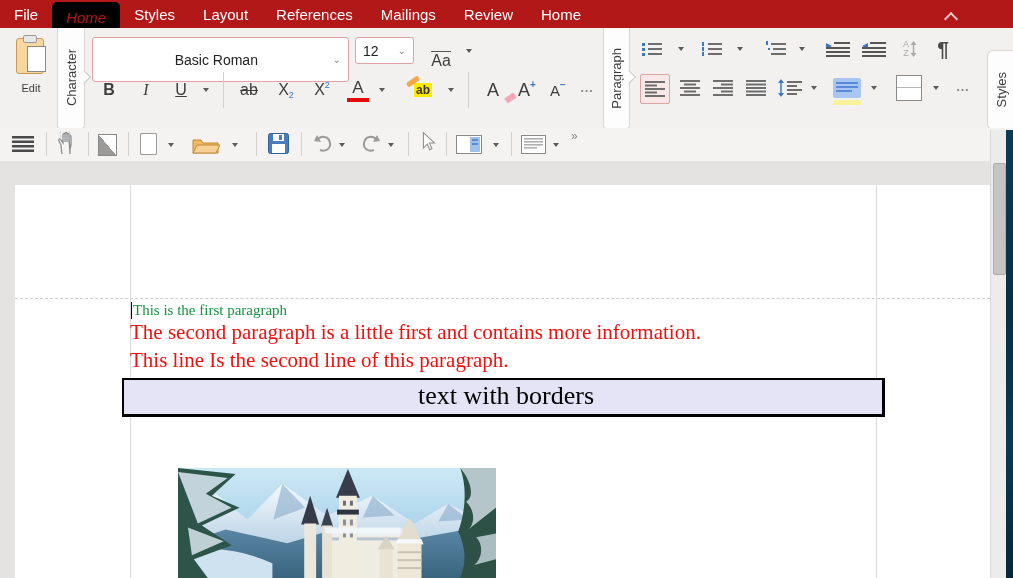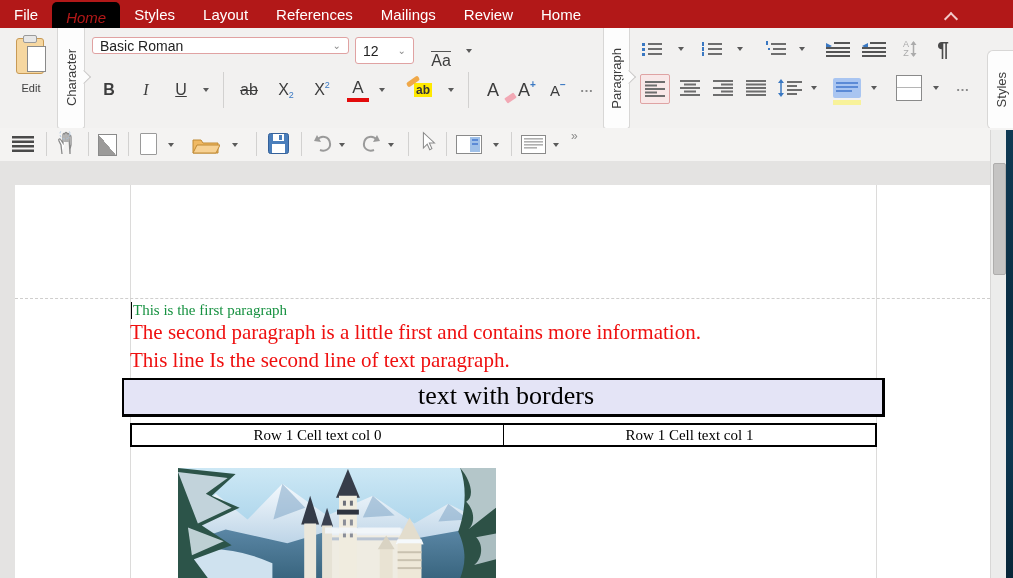--- a/index.html
+++ b/index.html
@@ -83,21 +83,21 @@
     <div style="position:absolute;left:9px;top:-1px;width:12px;height:6px;background:#e7e7e7;border:1px solid #9a9a9a;border-radius:2px;"></div>
     <div style="position:absolute;left:13px;top:10px;width:17px;height:24px;background:#fff;border:1px solid #8a8a8a;"></div>
   </div>
   <div class="abs" style="left:8px;top:82px;width:46px;text-align:center;font-size:11px;color:#3c3c3c;">Edit</div>
 
   <div class="abs vtab" style="left:57px;top:28px;width:26px;height:100px;border-radius:0 0 3px 3px;">
     <span>Character</span>
   </div>
   <div class="abs notch" style="left:79px;top:72px;"></div>
 
-  <div class="abs combo" style="left:92px;top:37px;width:257px;height:17px;">
+  <div class="abs combo" style="left:92px;top:37px;width:257px;height:45px;text-align:center;">
     <span class="flex1">Basic Roman</span>
     <span style="color:#8a8a8a;font-size:10px;">⌄</span>
   </div>
   <div class="abs combo" style="left:355px;top:37px;width:59px;height:27px;">
     <span class="flex1">12</span>
     <span style="color:#8a8a8a;font-size:10px;">⌄</span>
   </div>
   <div class="btn" style="left:424px;top:40px;width:34px;height:22px;">
     <span class="glyph" style="border-top:1px solid #555;padding-top:0;margin-top:18px;">Aa</span>
   </div>
@@ -406,32 +406,28 @@
     <div class="page">
       <div class="guide-v" style="left:115px;"></div>
       <div class="guide-v" style="left:861px;"></div>
       <div class="guide-h" style="top:113px;"></div>
 
       <div class="caret" style="left:116px;top:117px;"></div>
 
       <div class="abs serif" style="left:118px;top:117px;font-size:15px;color:#169140;white-space:nowrap;">This is the first paragraph</div>
 
       <div class="abs serif" style="left:115px;top:135px;font-size:21px;color:#ef1010;white-space:nowrap;">The second paragraph is a little first and contains more information.</div>
-      <div class="abs serif" style="left:115px;top:163px;font-size:21px;color:#ef1010;white-space:nowrap;">This line Is the second line of text paragraph.</div>
+      <div class="abs serif" style="left:115px;top:163px;font-size:21px;color:#ef1010;white-space:nowrap;">This line Is the second line of this paragraph.</div>
 
       <div class="abs serif" style="left:107px;top:193px;width:752px;height:33px;background:#e4e4f6;
                   border:2px solid #000;border-right-width:3px;border-bottom-width:3px;
                   font-size:26px;color:#000;padding:1px 0 0 6px;">text with borders</div>
 
       <table class="dtable" style="left:115px;top:238px;width:747px;border:2px solid #000;">
         <tbody>
-        <tr>
-          <td>Row 1 Cell text col 0</td>
-          <td>Row 1 Cell text col 1</td>
-        </tr>
       </tbody>
         </table>
 
       <div class="abs" style="left:163px;top:283px;width:318px;height:110px;overflow:hidden;">
         <svg width="318" height="110" viewBox="0 0 320 111" preserveAspectRatio="none">
           <defs>
             <linearGradient id="sky" x1="0" y1="0" x2="0" y2="1">
                 <stop offset="0" stop-color="#cde8f5"></stop>
                 <stop offset="1" stop-color="#8fc4e2"></stop>
               </linearGradient>

